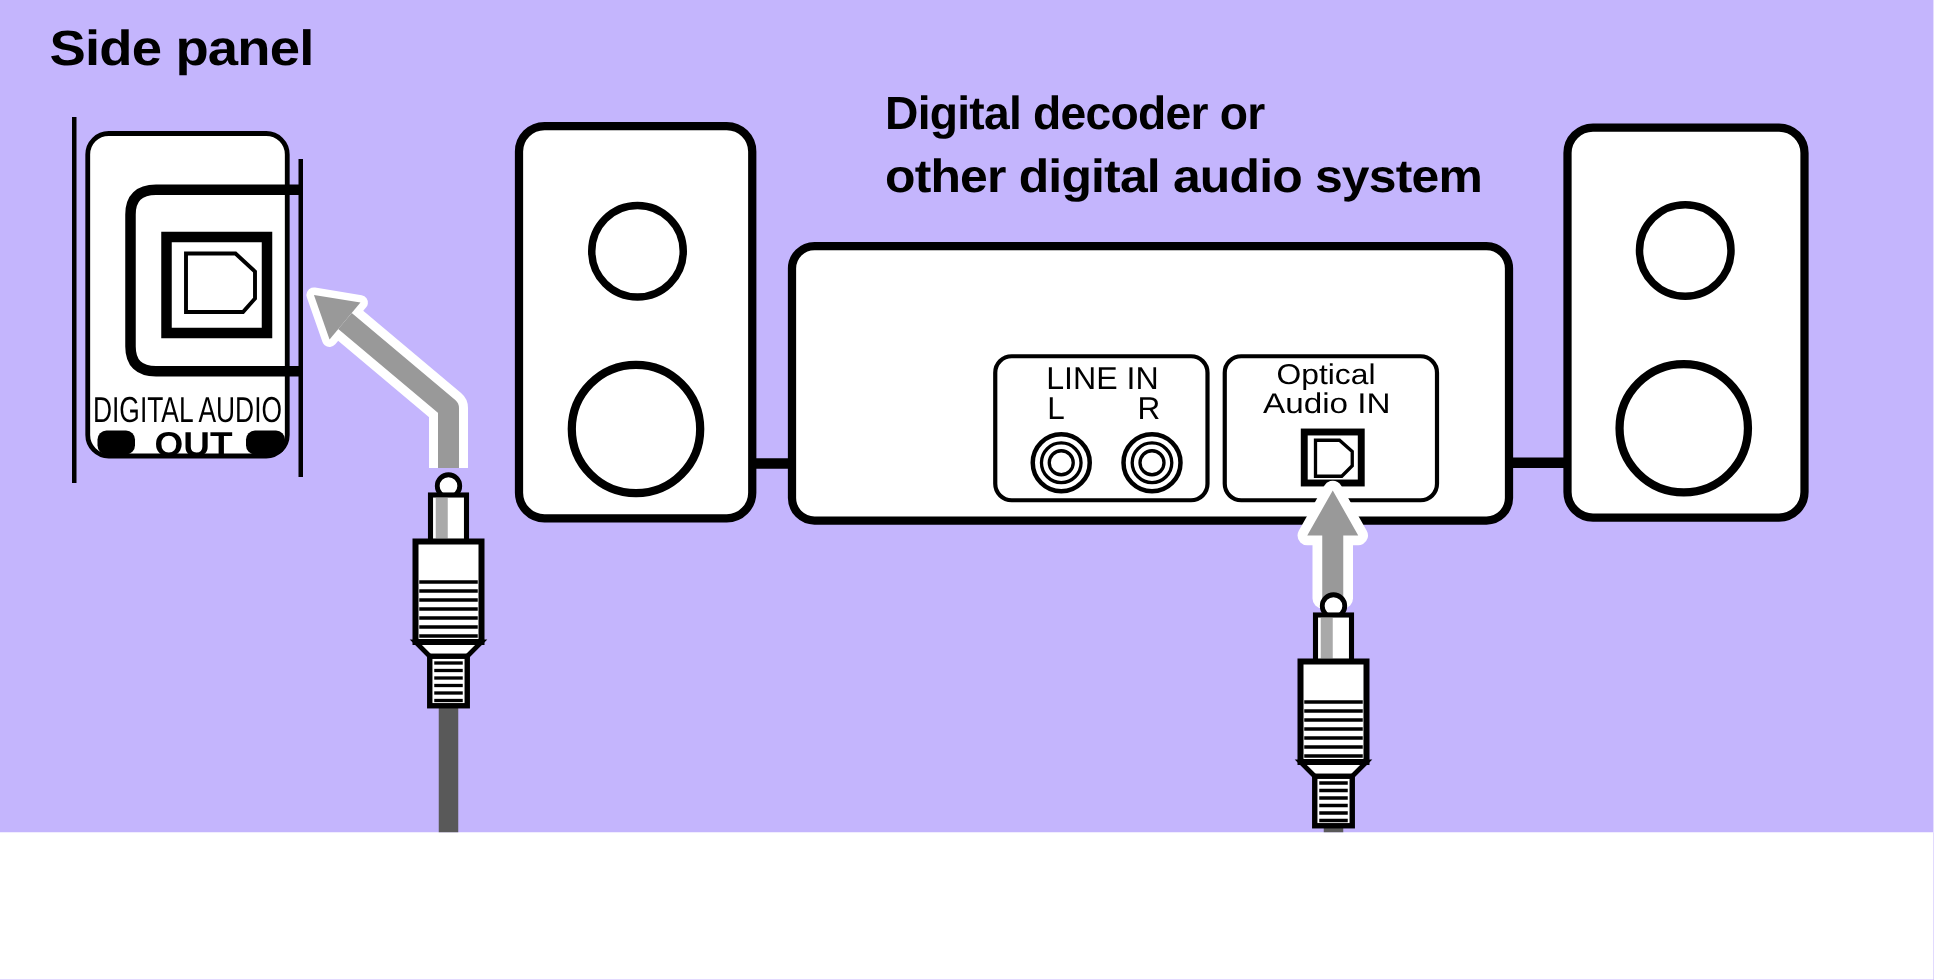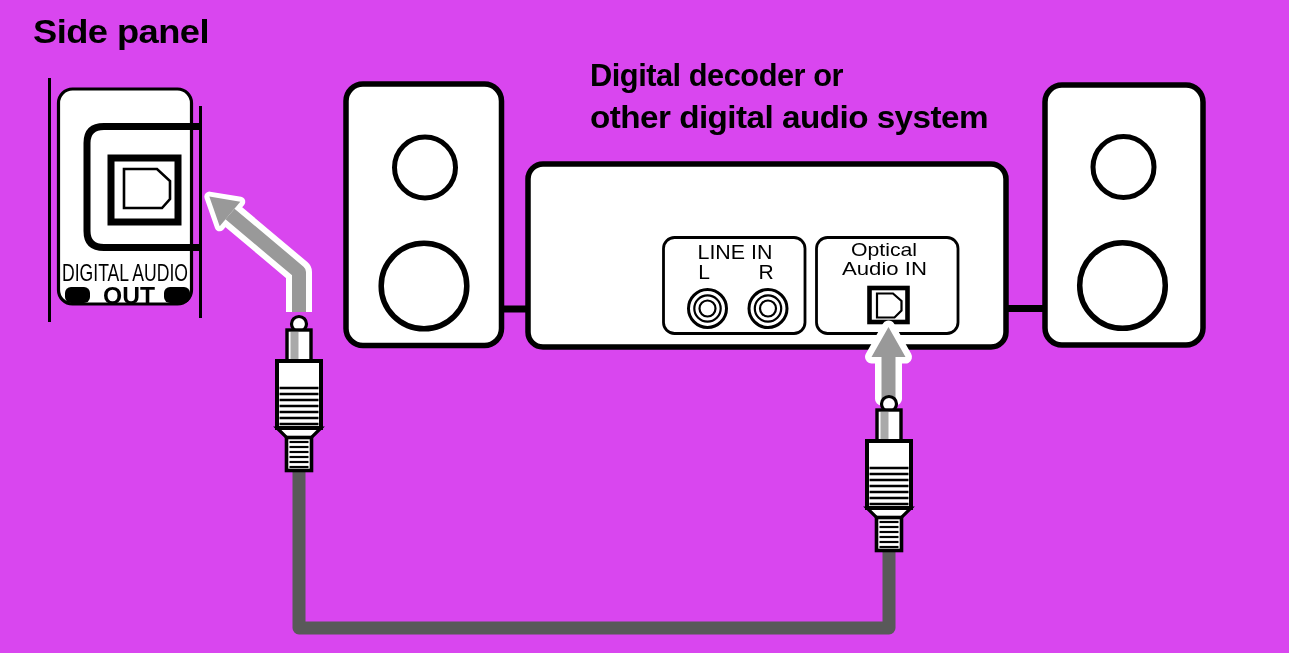--- a/index.html
+++ b/index.html
@@ -1,16 +1,16 @@
 <!DOCTYPE html>
 <html><head>
 <meta charset="utf-8">
 <style>
   html,body{margin:0;padding:0;background:#fff;}
-  #canvas{position:relative;width:1289px;height:653px;background:#d946ef;overflow:hidden;}
+  #canvas{position:relative;width:1289px;height:555px;background:#c4b5fd;overflow:hidden;}
   svg{display:block;}
   svg text{font-family:"Liberation Sans","DejaVu Sans",sans-serif;fill:#000;}
   .h1{font-size:33px;font-weight:bold;letter-spacing:-0.5px;}
   .h2{font-size:31px;font-weight:bold;letter-spacing:-0.5px;}
   .jacklabel{font-size:24px;}
   .outbold{font-size:23px;font-weight:bold;}
   .panellabel{font-size:21px;}
   .optlabel{font-size:19px;}
   .outline{fill:#fff;stroke:#000;}
 </style>

